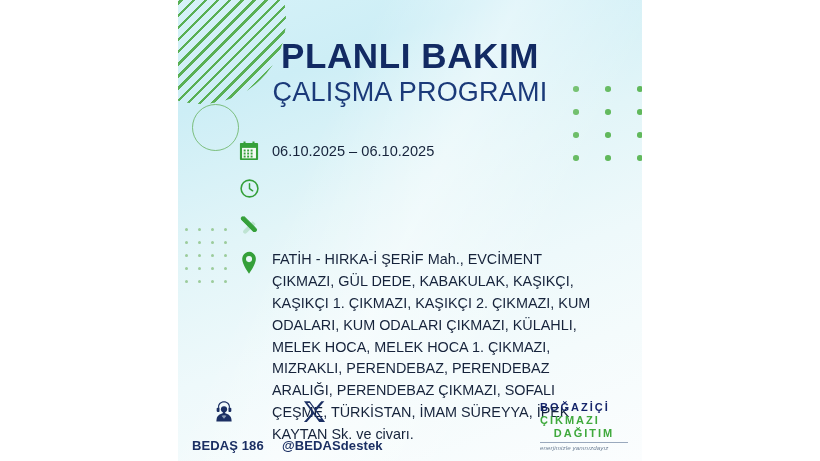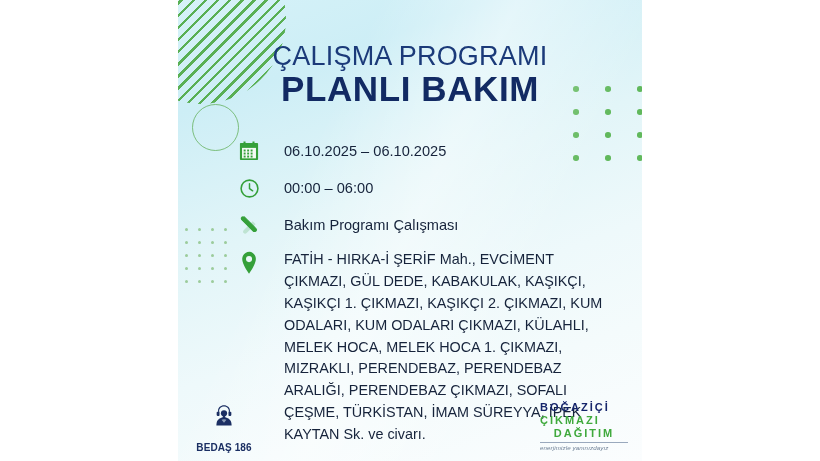--- a/index.html
+++ b/index.html
@@ -138,21 +138,20 @@
     position: absolute;
     left: 58px;
     top: 138px;
     width: 372px;
     z-index: 3;
   }
   .row {
     display: flex;
     align-items: flex-start;
     margin-bottom: 11px;
-    gap: 12px;
   }
   .row .ico {
     flex: 0 0 26px;
     width: 26px;
     height: 26px;
     margin-right: 10px;
     display: flex;
     align-items: center;
     justify-content: center;
   }
@@ -192,21 +191,21 @@
     text-align: center;
   }
   .contact .cico {
     height: 28px;
     display: flex;
     align-items: flex-end;
     justify-content: center;
   }
   .contact .clabel {
     margin-top: 14px;
-    font-size: 10px;
+    font-size: 13px;
     font-weight: 600;
     color: #1b2f63;
     letter-spacing: .1px;
     white-space: nowrap;
   }
 
   
   #brand {
     position: absolute;
     right: 14px;
@@ -276,22 +275,22 @@
         <span></span>
       <span></span>
         <span></span>
         <span></span>
       <span></span>
         <span></span>
         <span></span>
     </div>
 
     <div id="heading">
+      <div id="title-main">PLANLI BAKIM</div>
       <div id="title-sub">ÇALIŞMA PROGRAMI</div>
-      <div id="title-main">PLANLI BAKIM</div>
     </div>
 
     <div id="info">
 
       <div class="row">
         <span class="ico">
           <svg width="22" height="22" viewBox="0 0 24 24" aria-hidden="true">
             <path fill="#35a03a" d="M6 1.5h2.2v2.2H6zM15.8 1.5H18v2.2h-2.2z"></path>
             <path fill="#35a03a" d="M3.2 3.2h17.6c.6 0 1.1.5 1.1 1.1v16.5c0 .6-.5 1.1-1.1 1.1H3.2c-.6 0-1.1-.5-1.1-1.1V4.3c0-.6.5-1.1 1.1-1.1z"></path>
             <rect x="4.4" y="8.6" width="15.2" height="11.4" fill="#ffffff" opacity=".95"></rect>
@@ -311,40 +310,38 @@
         <span class="txt">06.10.2025 – 06.10.2025</span>
       </div>
 
       <div class="row">
         <span class="ico">
           <svg width="21" height="21" viewBox="0 0 24 24" aria-hidden="true">
             <circle cx="12" cy="12" r="9.6" fill="none" stroke="#35a03a" stroke-width="1.8"></circle>
             <path d="M12 6.6V12l3.6 2.6" fill="none" stroke="#35a03a" stroke-width="1.7" stroke-linecap="round"></path>
           </svg>
         </span>
-        <span class="txt">00:00 – 06:00</span>
       </div>
 
       <div class="row">
         <span class="ico">
           <svg width="22" height="22" viewBox="0 0 24 24" aria-hidden="true">
             <g fill="#35a03a">
               <path d="M4.0 3.0l3.0-.6 13.2 13.3c.9.9.9 2.3 0 3.2s-2.3.9-3.2 0L3.5 5.9z" opacity=".95"></path>
               <path d="M6.2 20.8c-.9-.9-.9-2.3 0-3.2L16.0 7.9l3.2 3.2L9.4 20.8c-.9.9-2.3.9-3.2 0z" opacity=".2"></path>
               <path d="M19.9 3.0l-2.3 2.3.6 2.4 2.4.6 2.3-2.3-1.5-.3-.2-1.2z" opacity="0"></path>
               <path d="M21.0 2.6c-1.6-.7-3.6-.4-4.9.9-1.4 1.4-1.6 3.5-.7 5.1L5.0 18.9c-.9.9-.9 2.3 0 3.2s2.3.9 3.2 0L18.6 11.7c1.6.9 3.7.7 5.1-.7.2-.2-.1-.4-.3-.3l-2.7 1.1-2.6-1.2-.6-2.8 2.0-2.0c1.0-1.0 1.2-1.0 1.5-3.2z" opacity="0"></path>
               <path d="M2.9 4.3l1.5-1.5 2.0.5 12.7 12.8c.8.8.8 2.1 0 2.9-.8.8-2.1.8-2.9 0L3.5 6.3z"></path>
               <path d="M20.7 3.4c-1.7-1.0-3.9-.8-5.3.7-1.3 1.3-1.6 3.2-.9 4.8L5.3 18.1c-.8.8-.8 2.1 0 2.9.8.8 2.1.8 2.9 0l9.2-9.2c1.6.7 3.6.4 4.9-.9 1.4-1.4 1.7-3.5.8-5.2l-2.6 2.6-2.3-.6-.6-2.3z" opacity="0"></path>
             </g>
             <g fill="#35a03a">
               <path d="M14.9 2.9c-1.9.6-3.2 2.4-3.2 4.5 0 .5.1 1.0.2 1.4l-7.3 7.3c-1.0 1.0-1.0 2.5 0 3.5s2.5 1.0 3.5 0l7.3-7.3c.4.1.9.2 1.4.2 2.6 0 4.7-2.1 4.7-4.7 0-.7-.2-1.4-.5-2.0l-3.0 3.0-2.5-.7-.7-2.5 3.0-3.0c-.6-.3-1.3-.5-2.0-.5-.3 0-.6 0-.9.1z" opacity="0"></path>
             </g>
           </svg>
         </span>
-        <span class="txt">Bakım Programı Çalışması</span>
       </div>
 
       <div class="row" id="row-address">
         <span class="ico">
           <svg width="21" height="24" viewBox="0 0 20 26" aria-hidden="true">
             <path fill="#35a03a" d="M10 .9C5.6.9 2.1 4.4 2.1 8.8c0 5.5 6.4 14.5 7.0 15.3.2.3.6.3.8 0 .6-.8 7.0-9.8 7.0-15.3C16.9 4.4 13.4.9 10 .9z"></path>
             <circle cx="9.5" cy="8.8" r="3.3" fill="#eaf7f9"></circle>
           </svg>
         </span>
         <span class="txt" id="address-text">FATİH - HIRKA-İ ŞERİF Mah., EVCİMENT ÇIKMAZI, GÜL DEDE, KABAKULAK, KAŞIKÇI, KAŞIKÇI 1. ÇIKMAZI, KAŞIKÇI 2. ÇIKMAZI, KUM ODALARI, KUM ODALARI ÇIKMAZI, KÜLAHLI, MELEK HOCA, MELEK HOCA 1. ÇIKMAZI, MIZRAKLI, PERENDEBAZ, PERENDEBAZ ARALIĞI, PERENDEBAZ ÇIKMAZI, SOFALI ÇEŞME, TÜRKİSTAN, İMAM SÜREYYA, İPEK KAYTAN Sk. ve civarı.</span>
@@ -366,20 +363,28 @@
                 <path d="M12 14.3c-4.0 0-7.4 2.6-8.0 6.0-.2 1.1-.3 2.2-.3 3.0h16.6c0-.8-.1-1.9-.3-3.0-.6-3.4-4.0-6.0-8.0-6.0z"></path>
                 <path d="M11.3 12.9h1.4c.3 0 .5.2.5.5v2.0c0 .3-.2.5-.5.5h-1.4c-.3 0-.5-.2-.5-.5v-2.0c0-.3.2-.5.5-.5z" fill="#1b2f63"></path>
               </g>
               <path d="M9.3 17.2l2.7 3.1 2.7-3.1c-.8-.4-1.7-.6-2.7-.6s-1.9.2-2.7.6z" fill="#e8f6f9" opacity=".55"></path>
             </svg>
           </span>
           <div class="clabel">BEDAŞ 186</div>
         </div>
 
 
+        <div class="contact">
+          <span class="cico">
+            <svg width="23" height="24" viewBox="0 0 24 25" aria-hidden="true">
+              <path fill="#1b2f63" d="M1.0 1.2h6.1l5.5 7.6 6.6-7.6h3.1l-8.2 9.4 8.9 12.3h-6.1l-5.9-8.1-7.0 8.1H1.0l8.6-9.9L1.0 1.2zm3.6 1.8l12.0 16.6h2.3L6.9 3.0H4.6z"></path>
+            </svg>
+          </span>
+          <div class="clabel">@BEDASdestek</div>
+        </div>
 
       </div>
 
       <div id="brand">
         <div class="brand-line" id="brand-l1">BOĞAZİÇİ</div>
         <div class="brand-line" id="brand-l2">ÇIKMAZI</div>
         <div class="brand-line" id="brand-l3">DAĞITIM</div>
         <div id="brand-rule"></div>
         <div id="brand-tag">enerjimizle yanınızdayız</div>
       </div>

